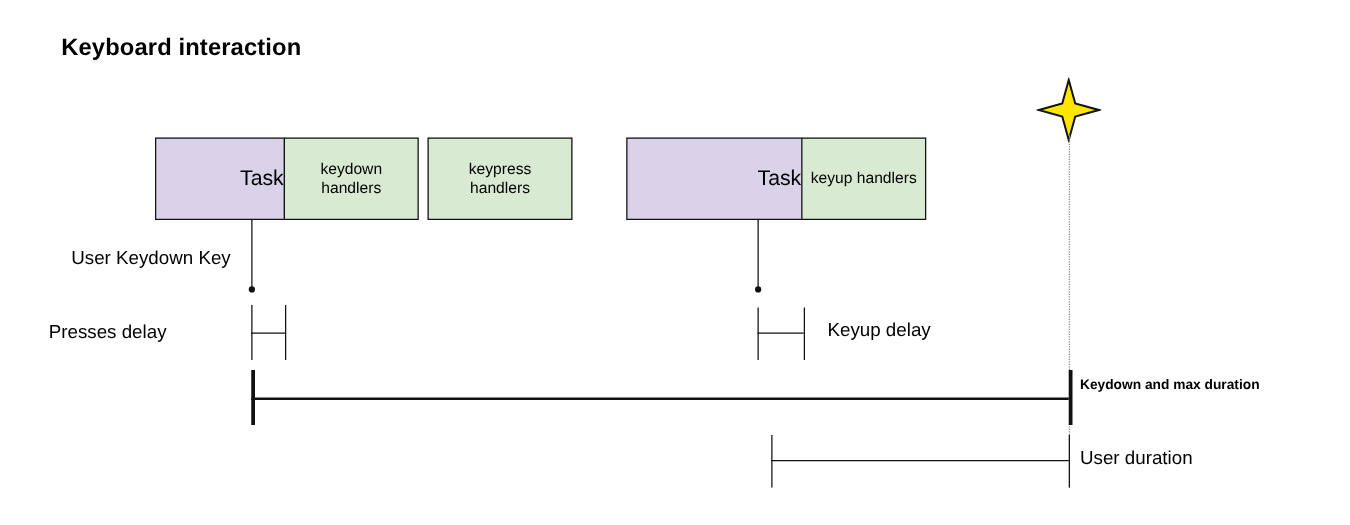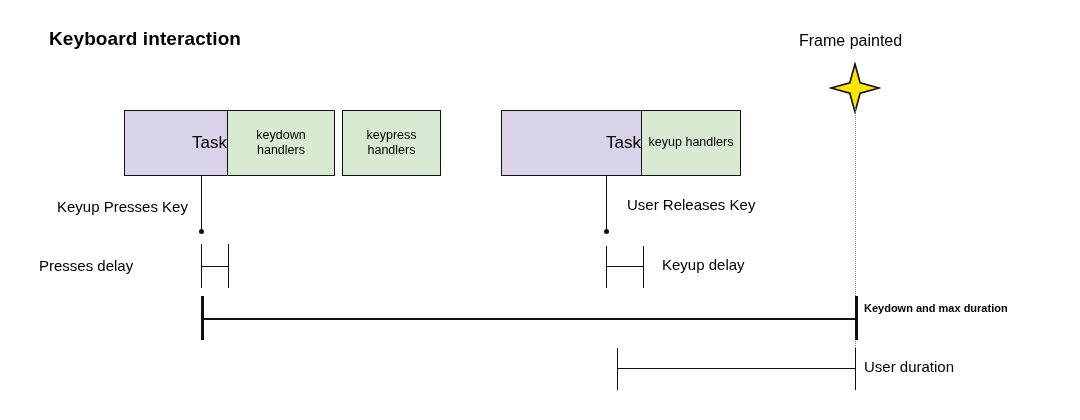--- a/index.html
+++ b/index.html
@@ -94,67 +94,65 @@
   
   #frame-star { position: absolute; }
 </style>
 </head>
 <body>
 
 <div id="stage">
 
   <div class="abs" id="page-title">Keyboard interaction</div>
 
-  <div class="abs label frame" style="left:782px; top:32px;">Frame painted</div>
 
   <svg class="abs" id="frame-star" style="left:812px; top:62px;" width="52" height="52" viewBox="0 0 52 52">
     <path d="M26 2 L31.2 20.8 L50 26 L31.2 31.2 L26 50 L20.8 31.2 L2 26 L20.8 20.8 Z" fill="#ffe600" stroke="#111111" stroke-width="1.6" stroke-linejoin="miter"></path>
   </svg>
 
   <div class="abs" id="frame-guide" style="left:838px; top:108px; height:282px;"></div>
 
   <div class="abs task-row" style="left:107px; width:334px;">
 
     <div class="box purple task-label" style="left:0px; width:104px;">
       <span>Task</span>
     </div>
 
     <div class="box green handler-label" style="left:103px; width:108px;">
       <span>
         <span>keydown</span><br>
         <span>handlers</span>
       </span>
     </div>
 
-    <div class="box green handler-label" style="left:218px; width:99px;">
+    <div class="box green handler-label" style="left:218px; width:116px;">
       <span>
         <span>keypress</span><br>
         <span>handlers</span>
       </span>
     </div>
   </div>
 
   <div class="abs task-row" style="left:484px; width:251px;">
 
     <div class="box purple task-label" style="left:0px; width:141px;">
       <span>Task</span>
     </div>
 
     <div class="box green handler-label" style="left:140px; width:100px;">
       <span>keyup handlers</span>
     </div>
   </div>
 
   <div class="vline" style="left:184px; top:176px; height:56px;"></div>
   <div class="dot" style="left:182px; top:229px;"></div>
-  <div class="abs label" style="left:40px; top:198px;">Keyup Presses Key</div>
+  <div class="abs label" style="left:40px; top:198px;">User Keydown Key</div>
 
   <div class="vline" style="left:589px; top:176px; height:56px;"></div>
   <div class="dot" style="left:587px; top:229px;"></div>
-  <div class="abs label" style="left:610px; top:196px;">User Releases Key</div>
 
   <div class="tick" style="left:184px; top:244px; height:44px;"></div>
   <div class="tick" style="left:211px; top:244px; height:44px;"></div>
   <div class="span-line" style="left:184px; top:266px; width:27px;"></div>
   <div class="abs label" style="left:22px; top:257px;">Presses delay</div>
 
   <div class="tick" style="left:589px; top:246px; height:42px;"></div>
   <div class="tick" style="left:626px; top:246px; height:42px;"></div>
   <div class="span-line" style="left:589px; top:266px; width:37px;"></div>
   <div class="abs label" style="left:645px; top:256px;">Keyup delay</div>

